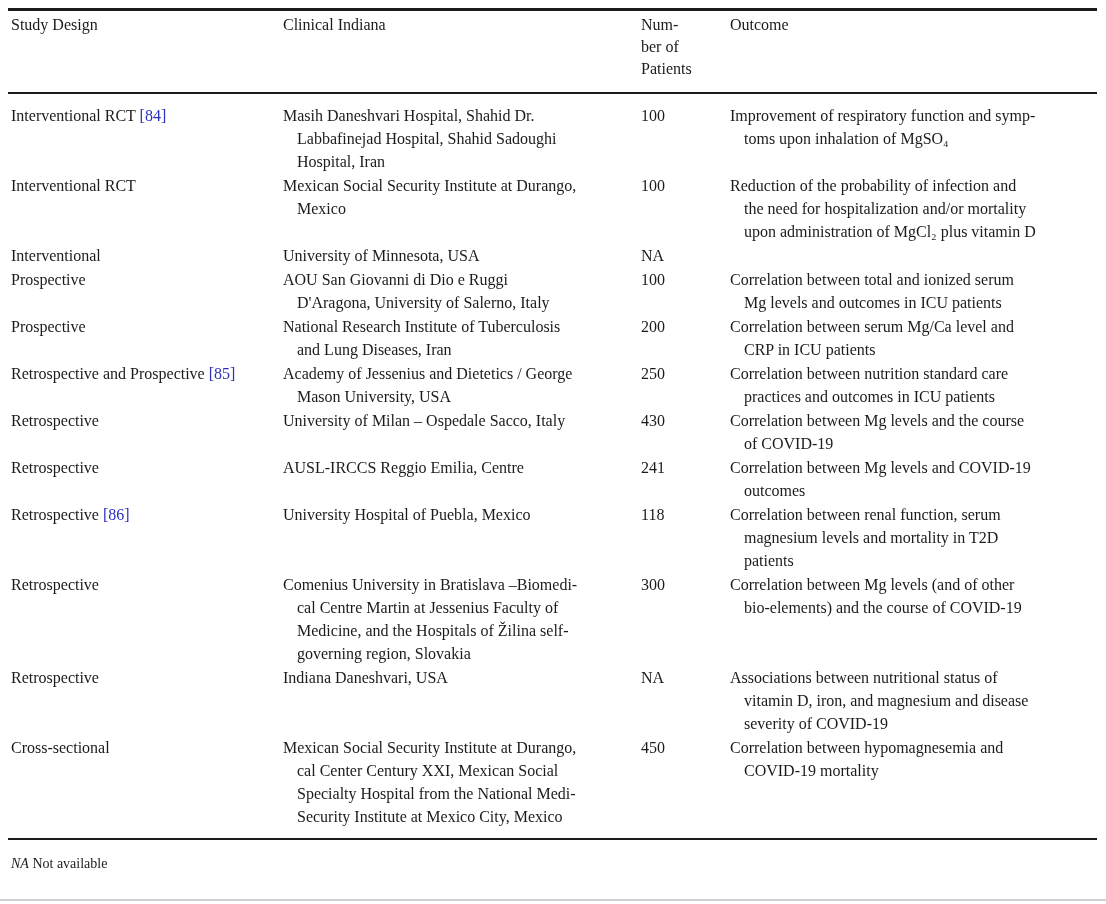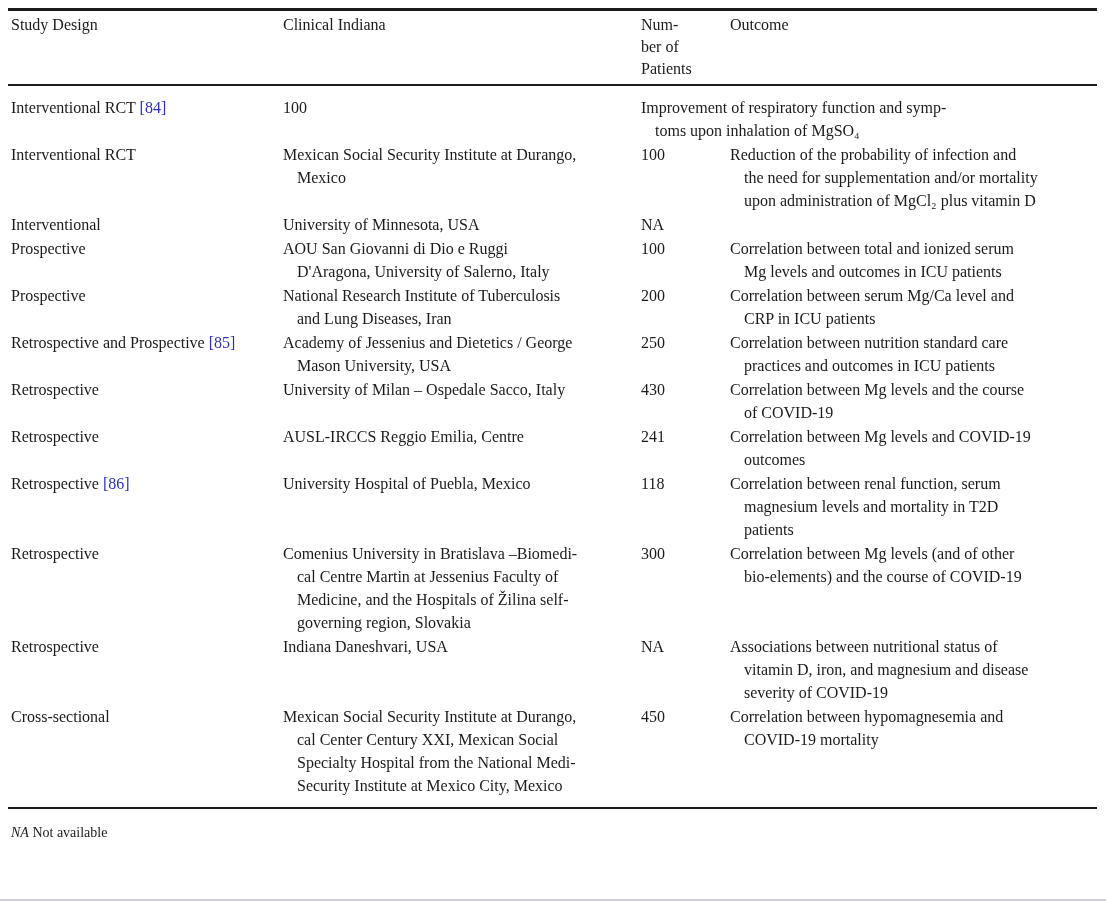--- a/index.html
+++ b/index.html
@@ -6,21 +6,21 @@
   body{
     width:1106px;height:904px;position:relative;overflow:hidden;
     font-family:"Liberation Serif","DejaVu Serif",serif;
     color:#1b1b1b;
   }
   .page{position:absolute;inset:0;}
   .table-wrap{margin:8px 9px 0 8px;}
   .rule{height:2.5px;background:#1c1c1c;}
   .rule.thin{height:2px;}
   .grid-row{display:grid;grid-template-columns:272px 358px 89px 1fr;padding-left:3px;}
-  .thead .grid-row{padding-top:3px;padding-bottom:4px;}
+  .thead .grid-row{padding-top:3px;padding-bottom:12px;}
   .thead .line{line-height:22px;font-size:16px;white-space:nowrap;}
   .tbody{padding:10px 0 9px 0;}
   .tbody .grid-row{margin-bottom:1px;}
   .cell{font-size:16px;line-height:23px;}
   .cell .line{white-space:nowrap;}
   .cell .line.cont{padding-left:14px;}
   .ref{color:#2b2fbe;cursor:pointer;}
   .footnote{margin:13px 9px 0 11px;font-size:14px;line-height:22px;}
   .footnote i{font-style:italic;}
   .bottom-edge{position:absolute;left:0;right:0;bottom:3px;height:2px;background:#cdd1d6;}
@@ -49,41 +49,46 @@
           </div>
         </div>
       </div>
     <div class="rule thin"></div>
     <div class="tbody">
         <div class="grid-row">
           <div class="cell">
             <div class="line"><span>Interventional RCT</span> <span class="ref">[84]</span></div>
           </div>
           <div class="cell">
+            <div class="line">Masih Daneshvari Hospital, Shahid Dr.</div>
+            <div class="line cont">Labbafinejad Hospital, Shahid Sadoughi</div>
+            <div class="line cont">Hospital, Iran</div>
+          </div>
+          <div class="cell">
             <div class="line">100</div>
           </div>
           <div class="cell">
             <div class="line">Improvement of respiratory function and symp-</div>
             <div class="line cont">toms upon inhalation of MgSO₄</div>
           </div>
         </div>
         <div class="grid-row">
           <div class="cell">
             <div class="line"><span>Interventional RCT</span></div>
           </div>
           <div class="cell">
             <div class="line">Mexican Social Security Institute at Durango,</div>
             <div class="line cont">Mexico</div>
           </div>
           <div class="cell">
             <div class="line">100</div>
           </div>
           <div class="cell">
             <div class="line">Reduction of the probability of infection and</div>
-            <div class="line cont">the need for supplementation and/or mortality</div>
+            <div class="line cont">the need for hospitalization and/or mortality</div>
             <div class="line cont">upon administration of MgCl₂ plus vitamin D</div>
           </div>
         </div>
         <div class="grid-row">
           <div class="cell">
             <div class="line"><span>Interventional</span></div>
           </div>
           <div class="cell">
             <div class="line">University of Minnesota, USA</div>
           </div>

